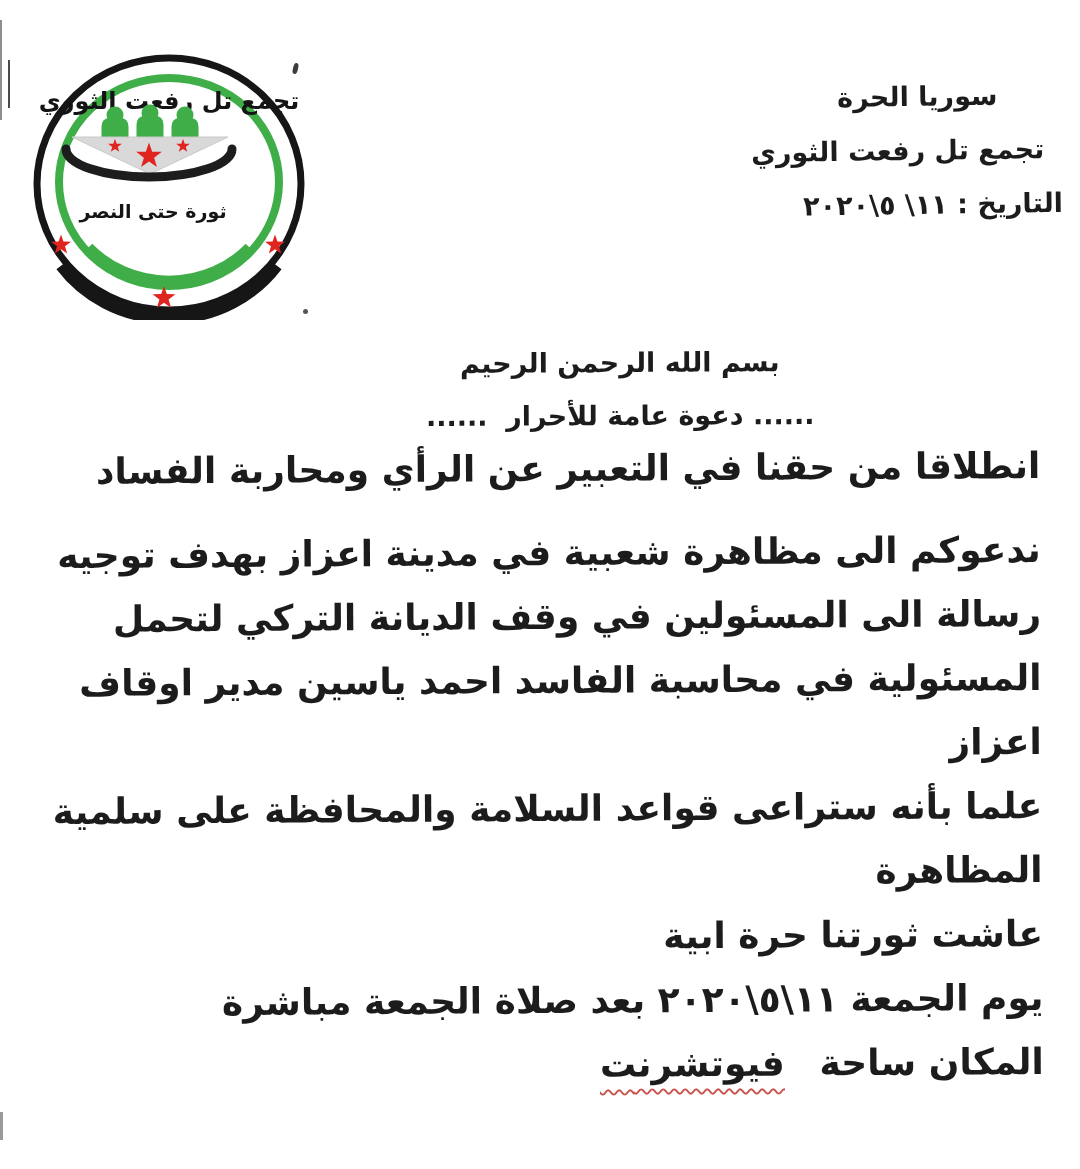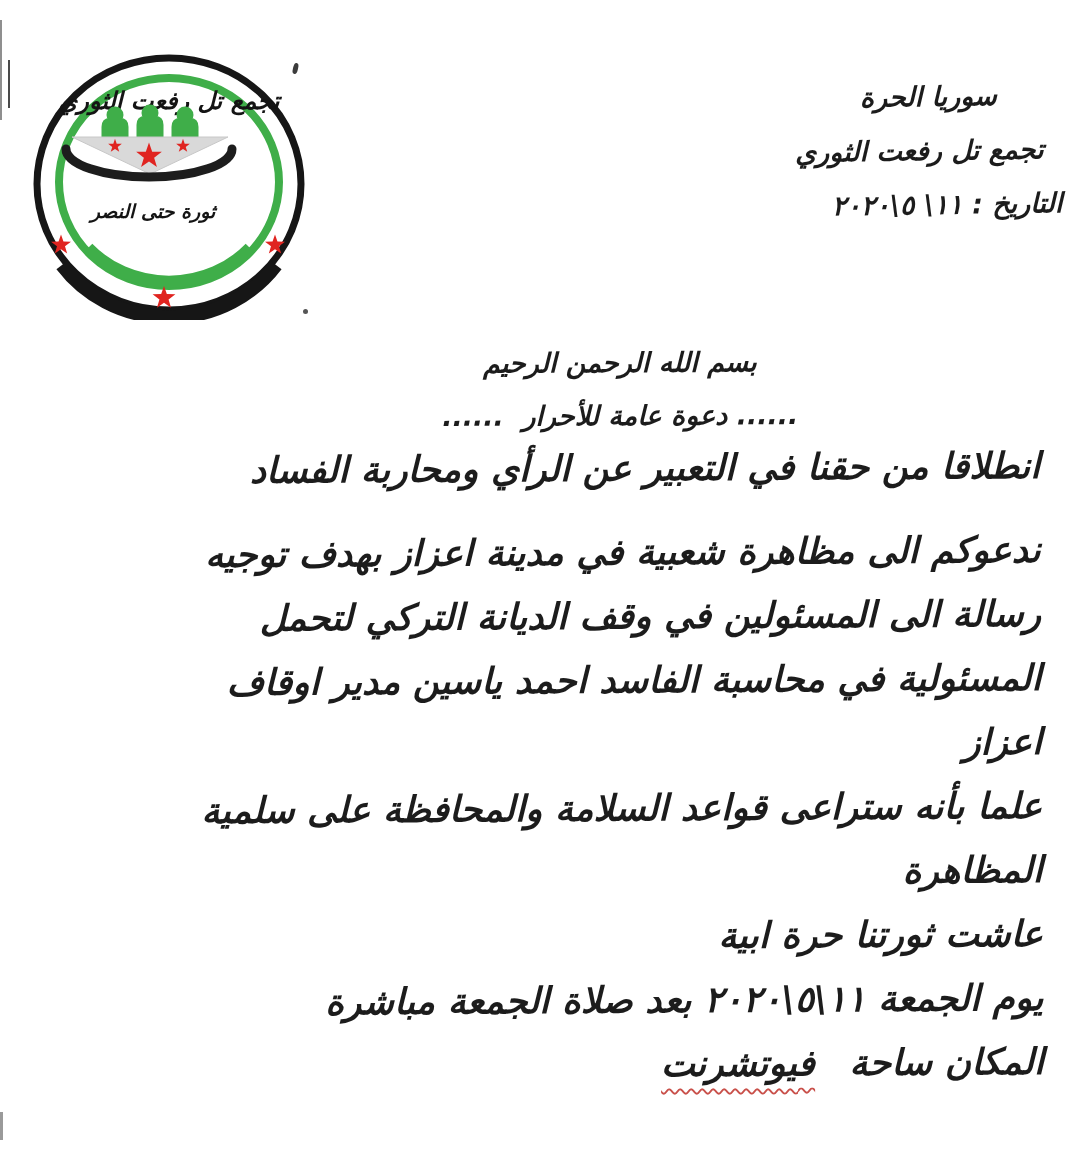--- a/index.html
+++ b/index.html
@@ -4,21 +4,20 @@
 <style>
   html, body { margin: 0; padding: 0; }
   .page {
     position: relative;
     width: 1080px;
     height: 1169px;
     background: var(--background, #ffffff);
     font-family: "DejaVu Sans", sans-serif;
     color: var(--text, #1c1c1c);
     overflow: hidden;
-    font-style: italic;
   }
 
   
   .letterhead {
     position: absolute;
     top: 70px;
     right: 18px;
     text-align: right;
     font-size: 27px;
     font-weight: 700;

